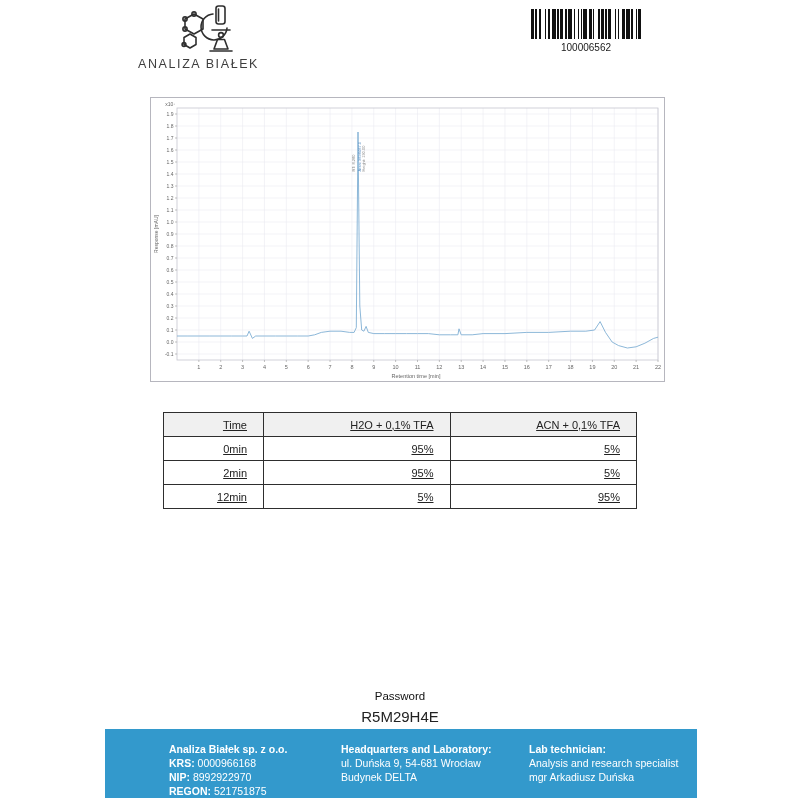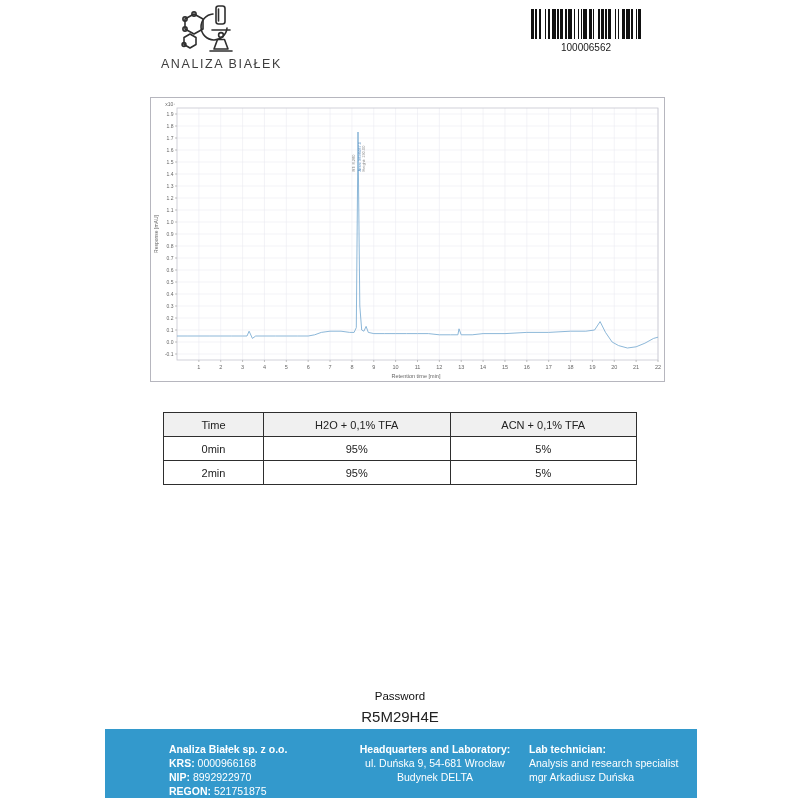--- a/index.html
+++ b/index.html
@@ -1,20 +1,20 @@
 <!DOCTYPE html>
 <html><head>
 <meta charset="utf-8">
 <style>
   html,body{margin:0;padding:0;background:#ffffff;}
   .page{position:relative;width:800px;height:800px;background:#fff;overflow:hidden;
         font-family:"Liberation Sans","DejaVu Sans",sans-serif;color:#222;}
 
   
-  .logo-block{position:absolute;left:138px;top:4px;width:144px;text-align:right;}
+  .logo-block{position:absolute;left:138px;top:4px;width:144px;text-align:left;}
   .logo-icon{display:block;margin:0 auto;}
   .logo-text{font-size:12.5px;letter-spacing:1.6px;color:#3e3e3e;margin-top:3px;white-space:nowrap;}
 
   .barcode-block{position:absolute;left:527px;top:9px;width:118px;text-align:center;}
   .barcode-bars{height:30px;display:flex;justify-content:center;align-items:stretch;}
   .barcode-bars span{display:block;height:100%;}
   .barcode-value{font-size:10px;color:#1a1a1a;margin-top:3px;}
 
   
   .section-title{position:absolute;left:0;width:100%;text-align:center;
@@ -24,36 +24,36 @@
 
   
   .chart-frame{position:absolute;left:150px;top:97px;width:515px;height:285px;
                border:1px solid #b6b6be;box-sizing:border-box;background:#fff;}
   .chart-frame svg{display:block;}
 
   
   .method-table{position:absolute;left:163px;top:412px;width:474px;
                 border-collapse:collapse;font-size:11px;color:#222;table-layout:fixed;}
   .method-table th,.method-table td{border:1px solid #2e2e2e;height:23px;
-                text-align:center;vertical-align:middle;font-weight:normal;padding:0 4px;}
+                text-align:right;vertical-align:middle;font-weight:normal;padding:0 16px;text-decoration:underline;}
   .method-table th{background:#f0f0f0;}
   .method-table col.c-time{width:100px;}
 
   
   .password-block{position:absolute;left:0;top:690px;width:100%;text-align:center;}
   .password-label{font-weight:normal;font-size:11.5px;color:#111;}
   .password-value{font-size:15px;color:#222;margin-top:6px;}
 
   
   .footer{position:absolute;left:105px;top:729px;width:592px;height:69px;
           box-sizing:border-box;background:#3399cc;color:#fff;
           display:flex;padding:13px 0 0 64px;font-size:10.5px;line-height:1.34;}
   .footer-col{white-space:nowrap;}
   .footer-col.c1{width:172px;}
-  .footer-col.c2{width:188px;text-align:center;}
+  .footer-col.c2{width:188px;}
   .footer b{font-weight:bold;}
 </style>
 </head>
 <body>
 
 <div class="page">
 
   <div class="logo-block">
     <svg class="logo-icon" width="76" height="50" viewBox="0 0 76 50" fill="none" stroke="#2f2f2f" stroke-width="1.6" stroke-linejoin="round" stroke-linecap="round">
 
@@ -294,20 +294,25 @@
         <tr>
           <td>0min</td>
           <td>95%</td>
           <td>5%</td>
         </tr>
         <tr>
           <td>2min</td>
           <td>95%</td>
           <td>5%</td>
         </tr>
+        <tr>
+          <td>12min</td>
+          <td>5%</td>
+          <td>95%</td>
+        </tr>
       </tbody>
   </table>
 
   <div class="password-block">
     <div class="password-label">Password</div>
     <div class="password-value">R5M29H4E</div>
   </div>
 
   <div class="footer">
     <div class="footer-col c1">

